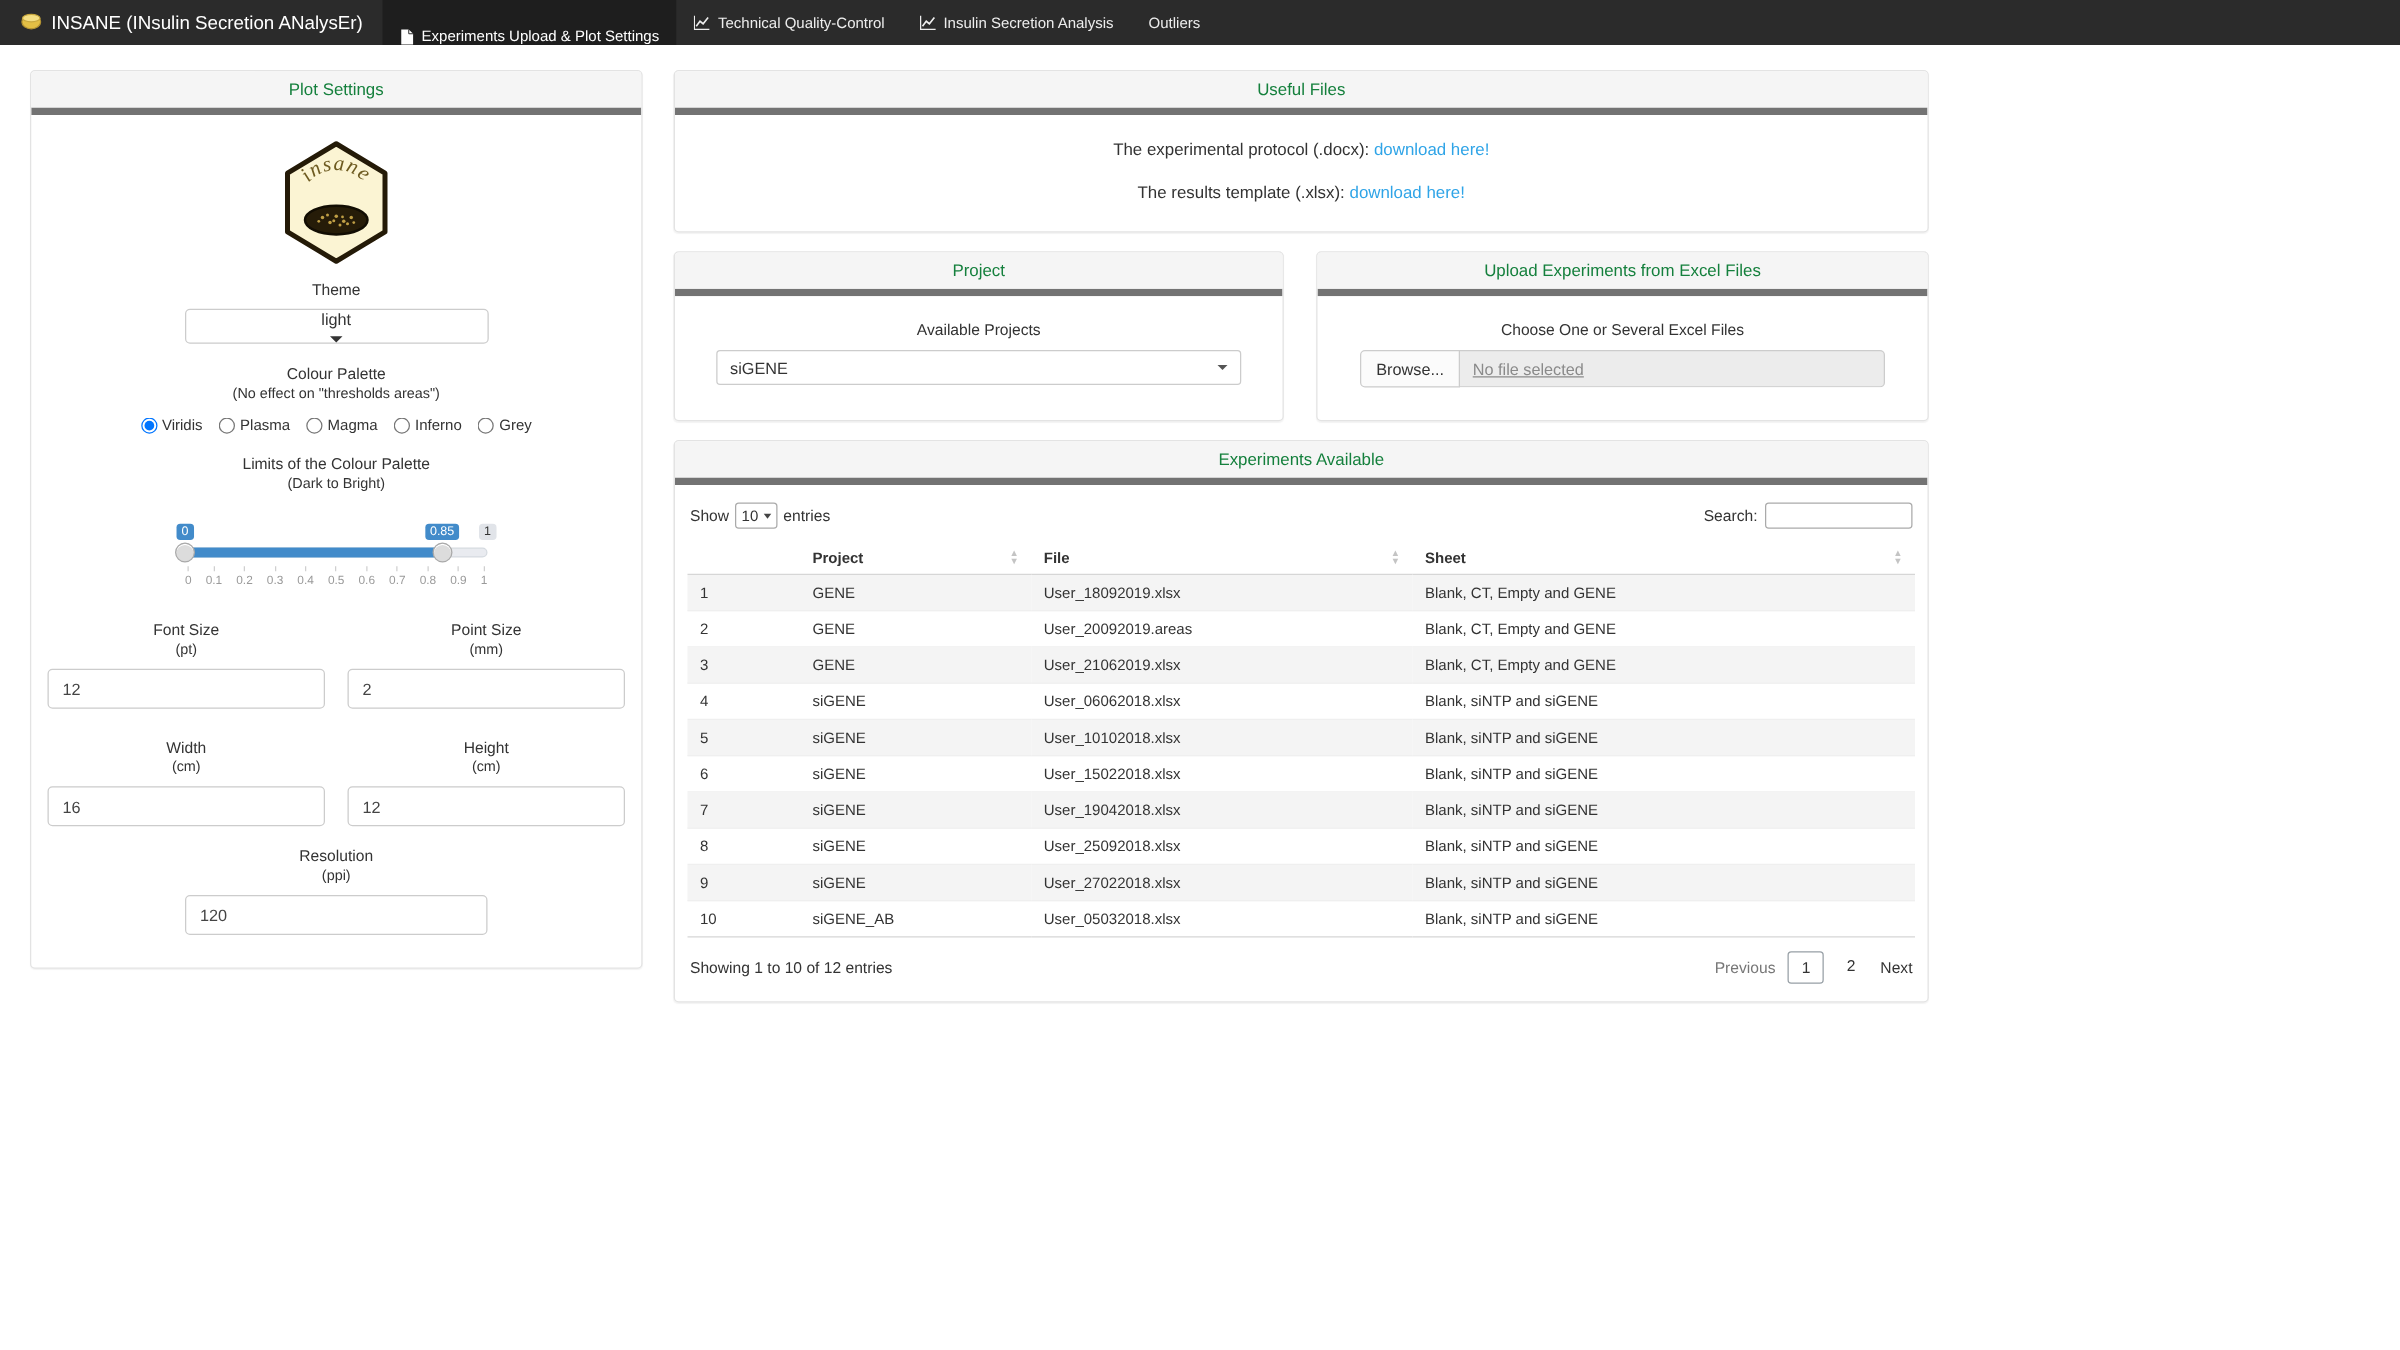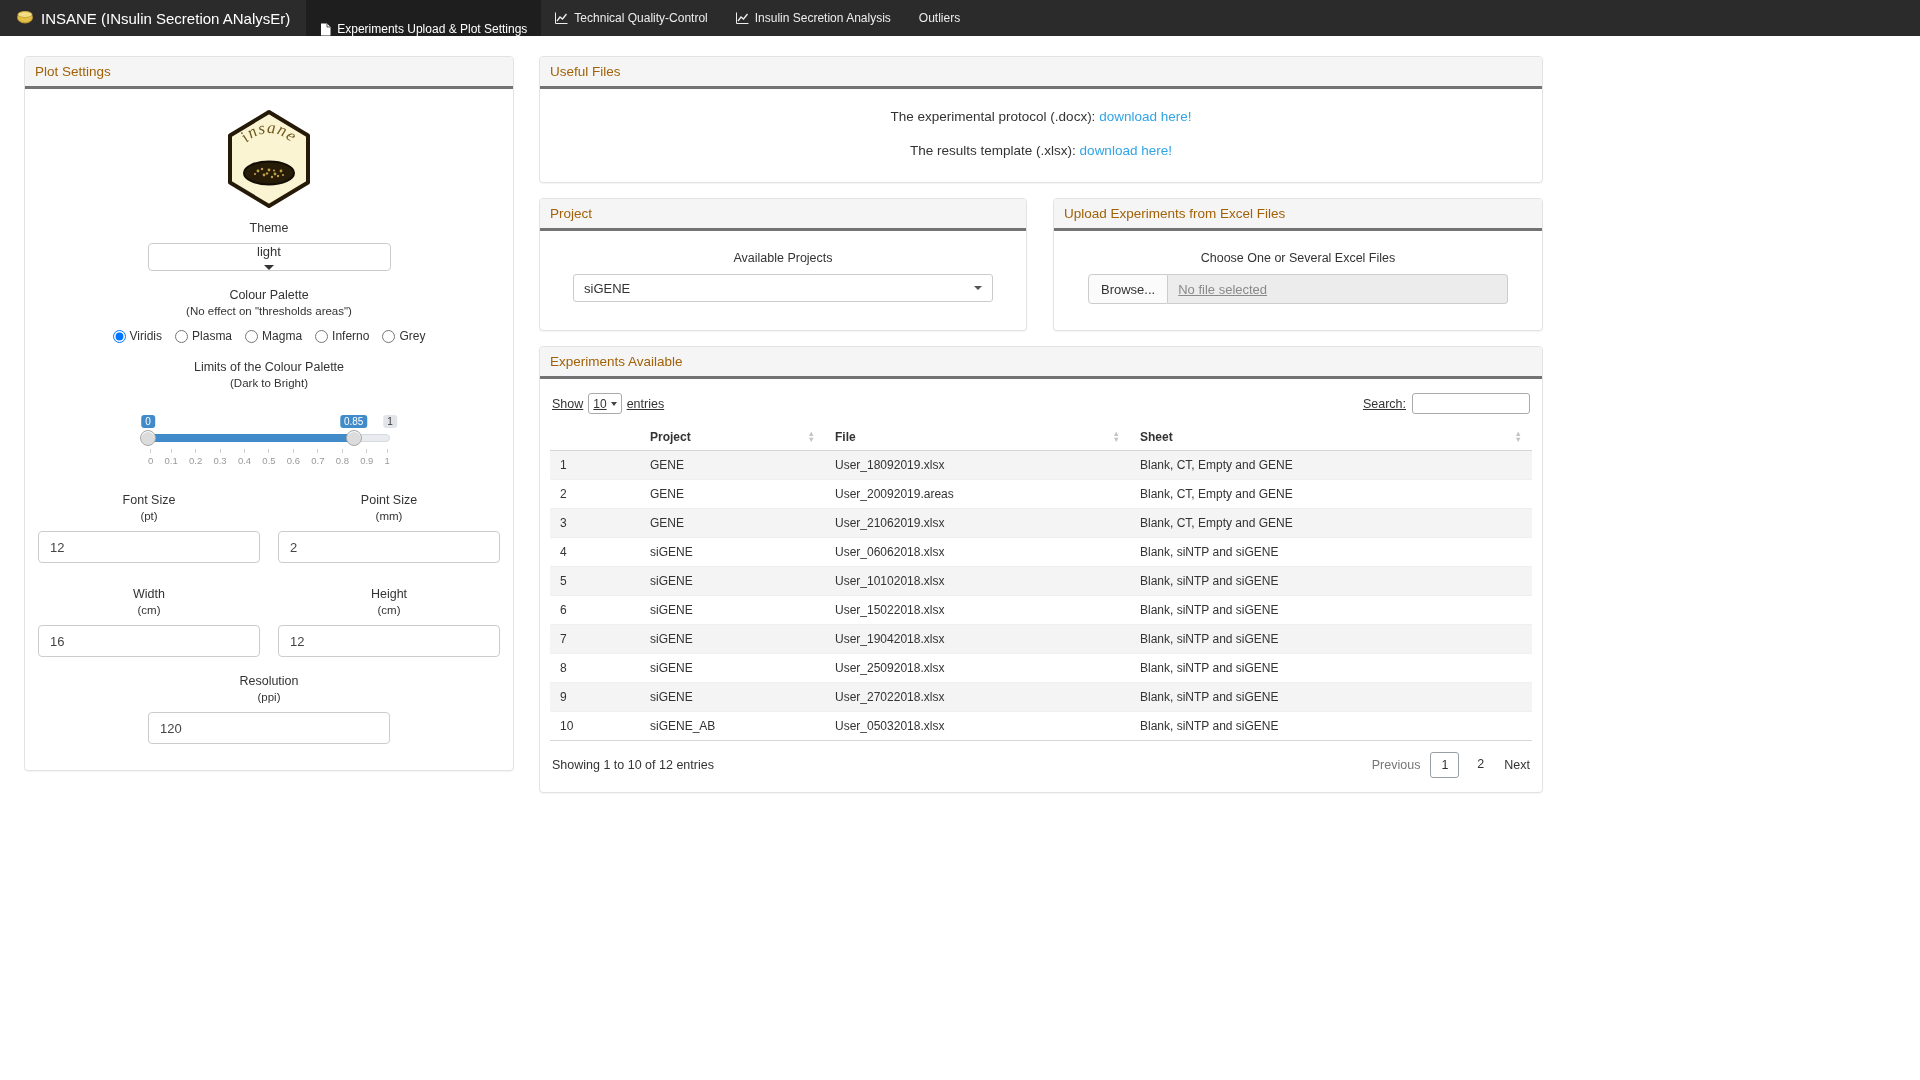--- a/index.html
+++ b/index.html
@@ -13,21 +13,21 @@
   .nav-tab.active { background:#1e1e1e; color:#fff;align-items:flex-end; }
   .nav-tab svg { display:block; }
 
   
   .page { padding:20px 24px; }
   .layout { display:flex; gap:25px; align-items:flex-start; }
   .left-col { width:490px; flex:none; }
   .right-col { width:1004px; flex:none; }
 
   .panel { background:#fff; border:1px solid #e3e3e3; border-radius:4px; box-shadow:0 1px 1px rgba(0,0,0,0.05); }
-  .panel-heading { background:#f5f5f5; border-bottom:3px solid #737373; border-radius:3px 3px 0 0; text-align:left; font-size:13.5px; color:#a16207; padding:7px 10px; }
+  .panel-heading { background:#f5f5f5; border-bottom:6px solid #737373; border-radius:3px 3px 0 0; text-align:center; font-size:13.5px; color:#15803d; padding:7px 10px; }
 
   
   .plot-body { text-align:center; padding:18px 13px 26px; }
   .logo-wrap { margin:2px 0 8px; }
   .small-label { font-size:12.5px; color:#333; margin-top:4px; }
   .small-note  { font-size:11.5px; color:#333; margin-top:3px; }
   .section-gap { margin-top:17px; }
 
   .fake-select { width:243px; height:28px; margin:8px auto 0; border:1px solid #cccccc; border-radius:4px; background:#fff;
                  display:flex; align-items:center; justify-content:space-between; padding:0 12px; font-size:13px; color:#333; cursor:pointer;flex-direction:column; }
@@ -69,21 +69,21 @@
                    display:flex; align-items:center; justify-content:space-between; padding:0 10px; font-size:13px; cursor:pointer; }
   .file-group { display:flex; width:420px; height:30px; margin:9px auto 0; }
   .browse-btn { flex:none; padding:0 12px; background:#fbfbfb; border:1px solid #ccc; border-radius:4px 0 0 4px;
                 font-size:13px; color:#333; display:flex; align-items:center; cursor:pointer; }
   .file-display { flex:1; background:#ececec; border:1px solid #ccc; border-left:none; border-radius:0 4px 4px 0;
                   display:flex; align-items:center; padding:0 10px; font-size:13px; color:#8a8a8a;text-decoration:underline; }
 
   
   .exp-panel { margin-top:15px; }
   .exp-body { padding:10px 10px 14px; }
-  .dt-controls { display:flex; justify-content:space-between; align-items:center; font-size:12.5px; margin:4px 2px 10px;text-decoration:underline; }
+  .dt-controls { display:flex; justify-content:space-between; align-items:center; font-size:12.5px; margin:4px 2px 10px; }
   .dt-left { display:flex; align-items:center; gap:5px; }
   .len-select { border:1px solid #aaa; border-radius:3px; height:21px; padding:0 4px; display:flex; align-items:center; gap:4px;
                 font-size:12px; background:#fff; cursor:pointer; }
   .len-select .caret-down { border-left-width:3.5px; border-right-width:3.5px; border-top-width:4px; border-top-color:#444; }
   .dt-right { display:flex; align-items:center; gap:6px; }
   .search-input { width:118px; height:21px; border:1px solid #aaa; border-radius:3px; padding:0 5px; font-size:12px;
                   font-family:"Liberation Sans", sans-serif; }
 
   table.dt { width:100%; border-collapse:collapse; font-size:12px; }
   table.dt th { text-align:left; font-weight:bold; padding:6px 10px; border-bottom:1px solid #d6d6d6; cursor:pointer; }

